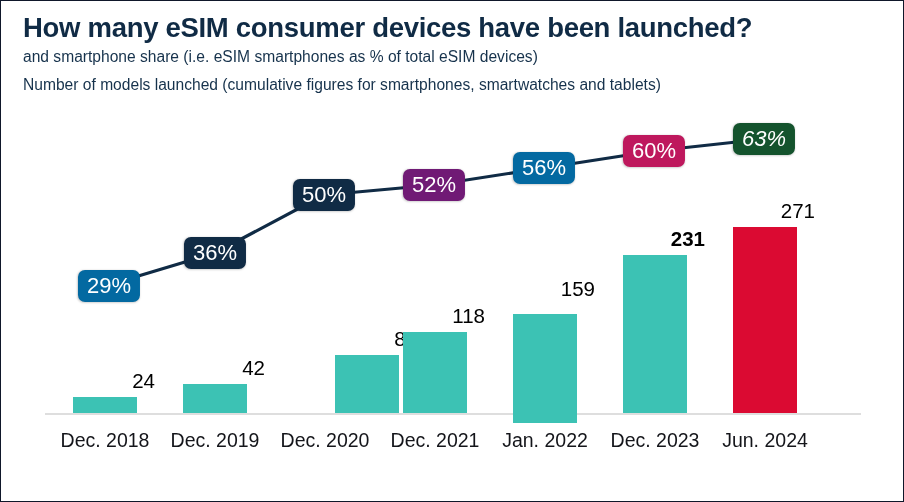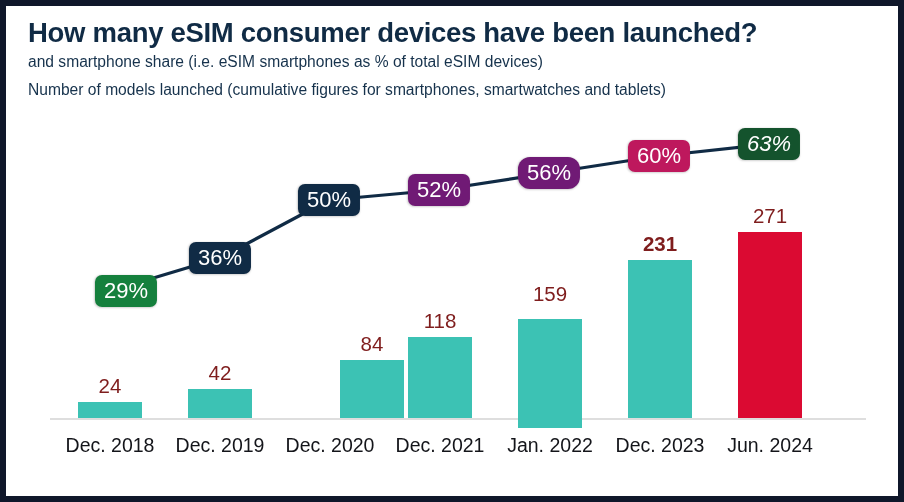--- a/index.html
+++ b/index.html
@@ -9,21 +9,21 @@
   }
   body {
     font-family: "Liberation Sans", sans-serif;
   }
   #canvas {
     position: relative;
     width: 904px;
     height: 502px;
     background: #ffffff;
     overflow: hidden;
-    border: 6px solid #0f172a;
+    border: 1px solid #0f172a;
     box-sizing: border-box;
   }
 
   
   .header {
     position: absolute;
     left: 22px;
     top: 12px;
     width: 860px;
   }
@@ -77,24 +77,24 @@
     width: 64px;
     background: #3CC2B4;
   }
   .bar-rect.highlight {
     background: #DB0A32;
   }
   .bar-value {
     position: absolute;
     left: -18px;
     width: 100px;
-    text-align: center;
+    text-align: right;
     font-family: "Liberation Sans", sans-serif;
     font-size: 20.5px;
-    color: #7f1d1d;
+    color: #000000;
     white-space: nowrap;
   }
   .cat-label {
     position: absolute;
     top: 428px;
     width: 112px;
     text-align: center;
     font-family: "Liberation Sans Narrow", "Liberation Sans", sans-serif;
     font-size: 19.5px;
     color: #14151a;
@@ -182,23 +182,23 @@
         <div class="cat-label" style="left: 488px;">Jan. 2022</div>
         <div class="cat-label" style="left: 598px;">Dec. 2023</div>
         <div class="cat-label" style="left: 708px;">Jun. 2024</div>
       </div>
 
     <svg class="line-svg" viewBox="0 0 904 502">
       <polyline id="pct-line" fill="none" stroke="#102B45" stroke-width="3.2" stroke-linejoin="round" stroke-linecap="round" points="104,285 214,252 323,194 433,184 543,167 653,150 763,138"></polyline>
     </svg>
 
     <div id="badges-layer">
-        <div class="pct-badge" style="left: 120px; top: 285px; background: #15803d;">29%</div>
+        <div class="pct-badge" style="left: 108px; top: 285px; background: #0369a1;">29%</div>
         <div class="pct-badge" style="left: 214px; top: 252px; background: rgb(16, 43, 69);">36%</div>
         <div class="pct-badge" style="left: 323px; top: 194px; background: rgb(16, 43, 69);">50%</div>
         <div class="pct-badge" style="left: 433px; top: 184px; background: #701a75;">52%</div>
-        <div class="pct-badge" style="left: 543px; top: 167px; background: #701a75; border-radius: 12px;">56%</div>
+        <div class="pct-badge" style="left: 543px; top: 167px; background: #0369a1;">56%</div>
         <div class="pct-badge" style="left: 653px; top: 150px; background: #be185d;">60%</div>
         <div class="pct-badge highlight" style="left: 763px; top: 138px; background: #14532d; font-style: italic;">63%</div>
       </div>
 
   </div>
 </div>
 
 </body></html>

